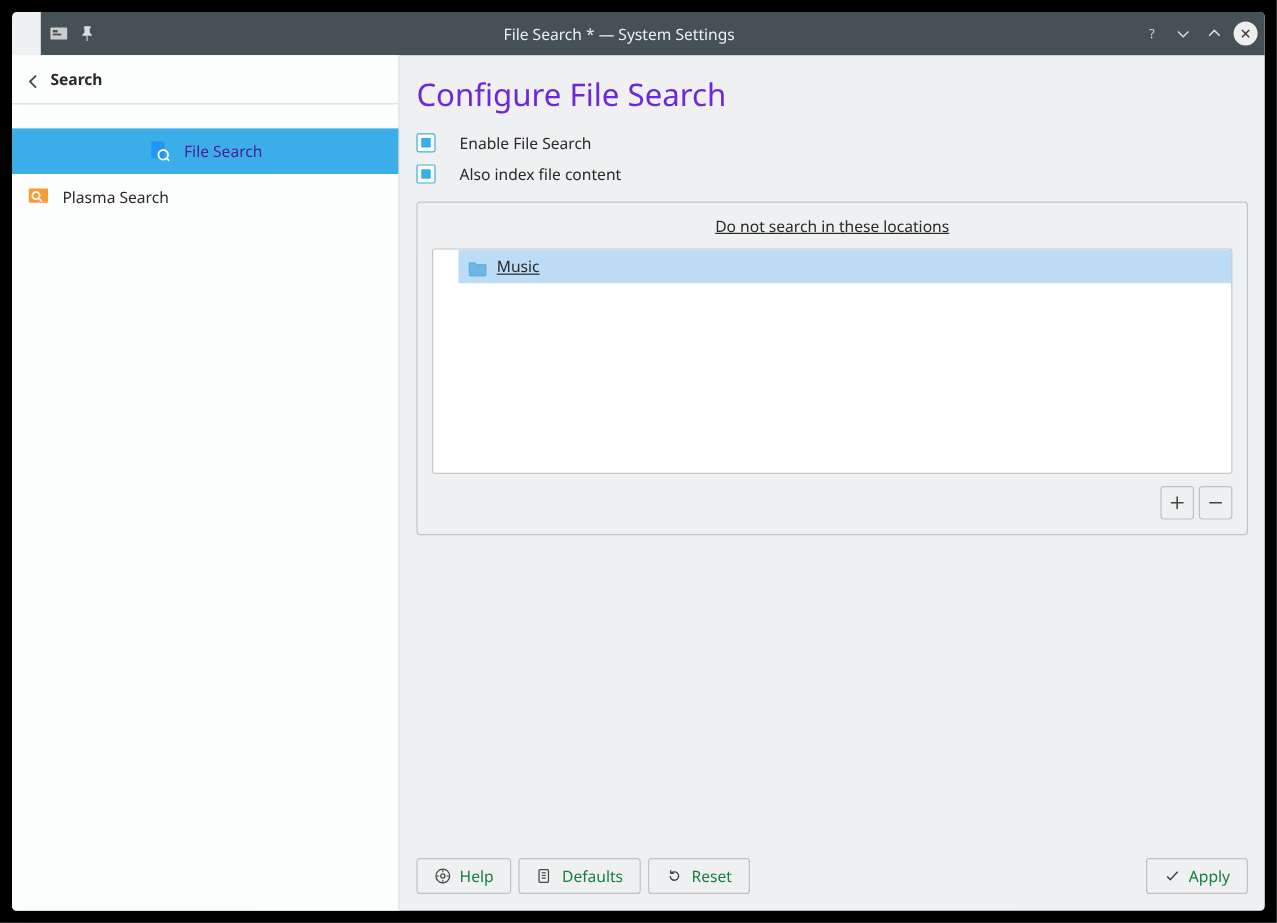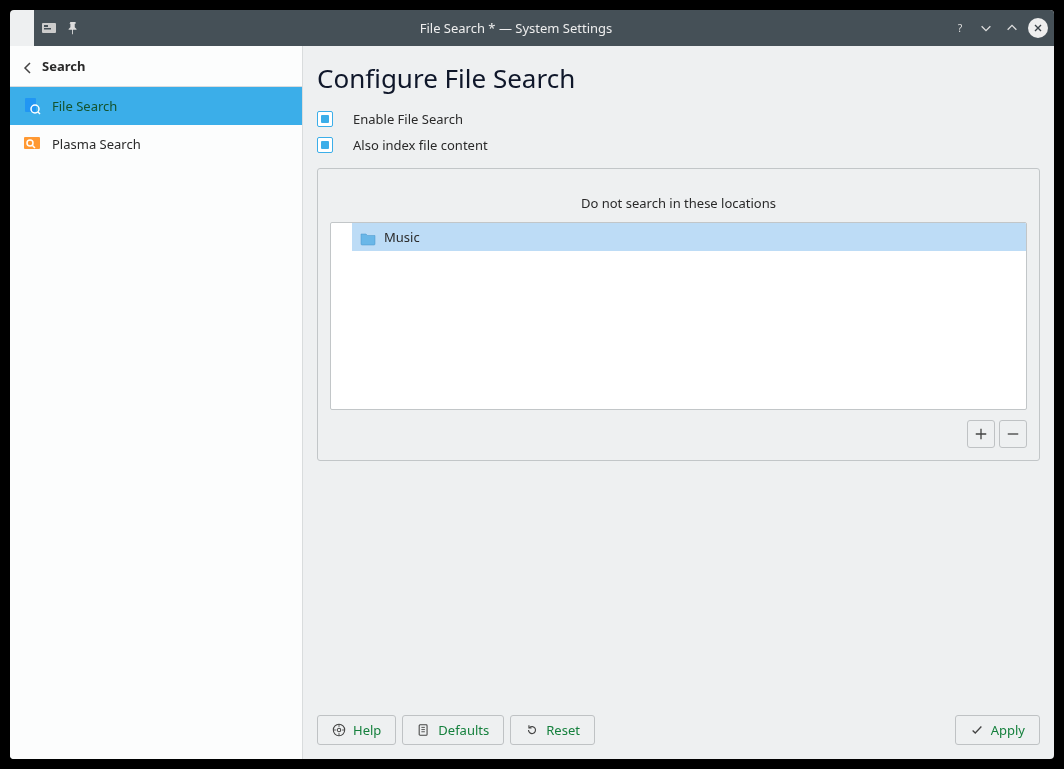--- a/index.html
+++ b/index.html
@@ -61,26 +61,27 @@
       cursor: pointer;
     }
     
     .body {
       flex: 1;
       display: flex;
       min-height: 0;
     }
     
     .sidebar {
-      width: 293px;
+      width: 323px;
       background: #fcfdfd;
       border-right: 1px solid #d9dcdd;
       display: flex;
       flex-direction: column;
       flex-shrink: 0;
+      gap: 20px;
     }
     .sidebar-header {
       display: flex;
       align-items: center;
       gap: 8px;
       padding: 11px 12px;
       border-bottom: 1px solid #d9dcdd;
       cursor: pointer;
     }
     .sidebar-header .back-icon { width: 12px; height: 12px; color: #444; }
@@ -89,39 +90,40 @@
     .sidebar-item {
       display: flex;
       align-items: center;
       gap: 10px;
       padding: 9px 12px;
       cursor: pointer;
       font-size: 13px;
     }
     .sidebar-item.selected {
       background: #3baee9;
-      color: #14532d;
+      color: #4c1d95;
+      justify-content: center;
     }
     .sidebar-item .item-icon {
       width: 20px; height: 20px;
       display: flex; align-items: center; justify-content: center;
     }
     
     .main {
       flex: 1;
       display: flex;
       flex-direction: column;
       padding: 14px 14px 14px 14px;
       min-width: 0;
     }
     .page-title {
       font-size: 26px;
       font-weight: 400;
       margin-bottom: 14px;
-      color: #0f172a;
+      color: #6d28d9;
     }
     .page-desc {
       font-size: 13px;
       margin-bottom: 10px;
       color: #2a2a2a;
     }
     .checkbox-row {
       display: flex;
       align-items: center;
       gap: 20px;
@@ -138,22 +140,23 @@
     .checkbox.checked::after {
       content: "";
       width: 8px; height: 8px;
       background: #3baee9;
       border-radius: 1px;
     }
     .groupbox {
       border: 1px solid #c2c6c8;
       border-radius: 3px;
       background: #eef0f1;
-      padding: 16px 12px 12px 12px;
+      padding: 1px 12px 12px 12px;
       margin-top: 6px;
+      text-decoration: underline;
     }
     .group-title {
       text-align: center;
       font-size: 13px;
       padding: 9px 0 10px 0;
     }
     .listbox {
       background: #fff;
       border: 1px solid #c2c6c8;
       border-radius: 2px;

